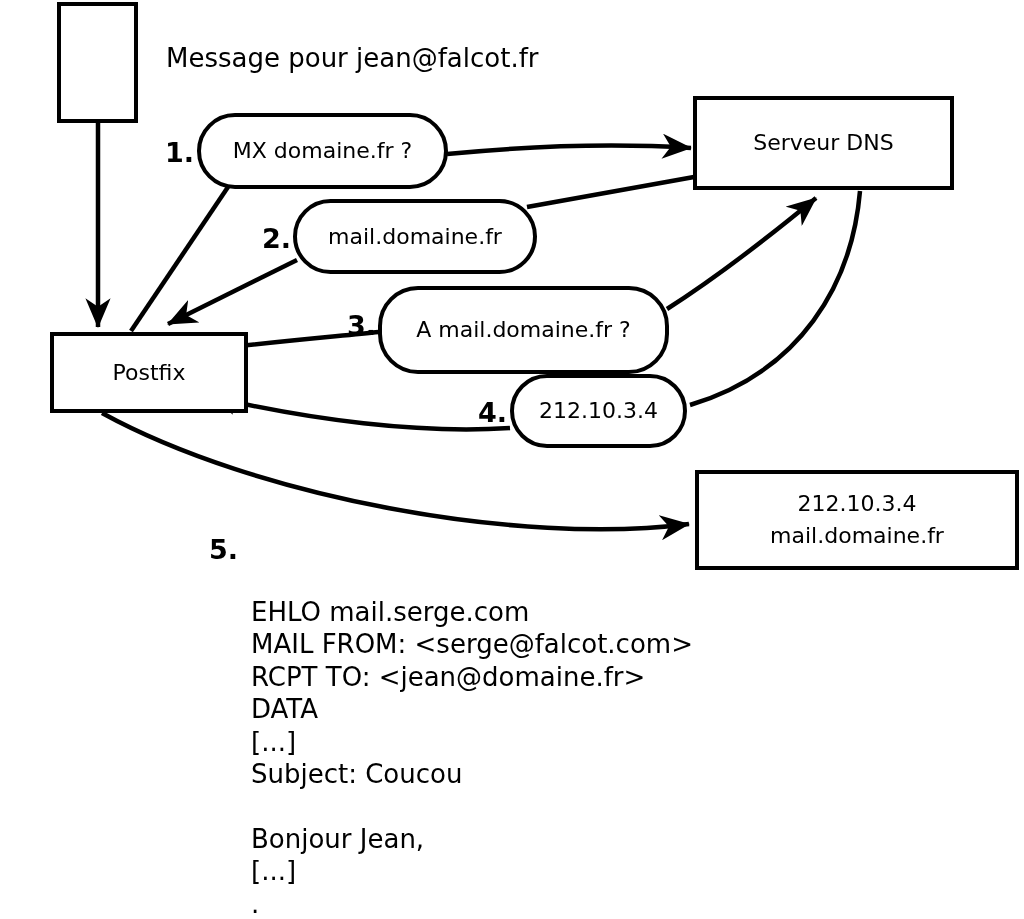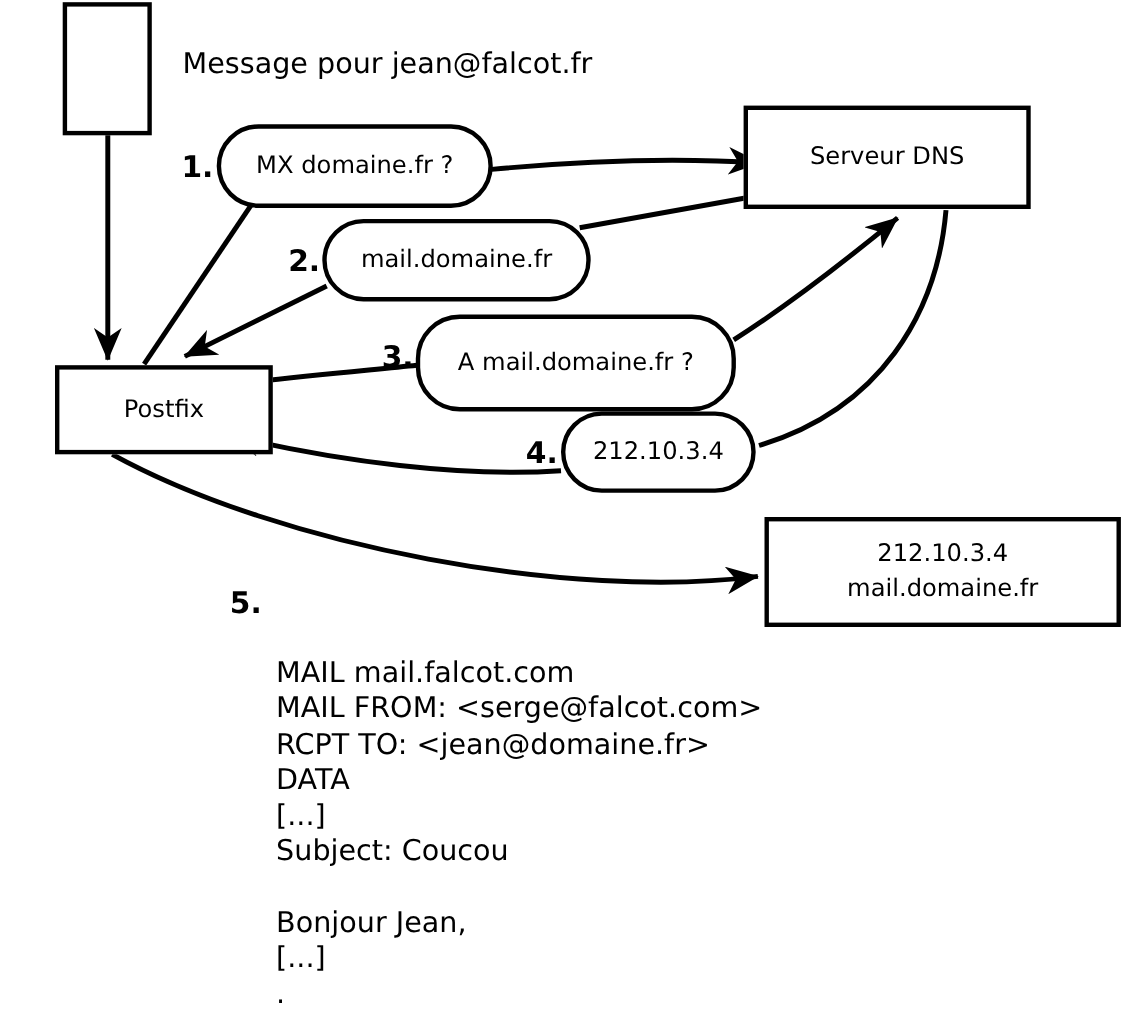--- a/index.html
+++ b/index.html
@@ -52,21 +52,21 @@
       <path d="M102,413 C255,497 520,546 689,524" marker-end="url(#ah)"></path>
     </g>
   </svg>
 
   <div class="node" style="left:57px;top:2px;width:81px;height:121px;"></div>
 
   <div class="node" style="left:2px;top:332px;width:198px;height:81px;margin-left:48px;">
     <span>Postfix</span>
   </div>
 
-  <div class="node" style="left:676px;top:96px;width:261px;height:94px;">
+  <div class="node" style="left:693px;top:96px;width:261px;height:94px;">
     <span>Serveur DNS</span>
   </div>
 
   <div class="node" style="left:695px;top:470px;width:324px;height:100px;">
     <span>212.10.3.4</span>
     <span>mail.domaine.fr</span>
   </div>
 
   <div class="node pill" style="left:197px;top:113px;width:251px;height:76px;">
     <span>MX domaine.fr ?</span>
@@ -83,21 +83,21 @@
 
   <div class="num" style="left:144px;top:152px;">1.</div>
   <div class="num" style="left:241px;top:238px;">2.</div>
   <div class="num" style="left:326px;top:325px;">3.</div>
   <div class="num" style="left:457px;top:412px;">4.</div>
   <div class="num" style="left:188px;top:549px;">5.</div>
 
   <div class="lbl" style="left:166px;top:42px;">Message pour jean@falcot.fr</div>
 
   <div class="smtp">
-    <div class="smtp-line">MAIL mail.falcot.com</div>
+    <div class="smtp-line">EHLO mail.serge.com</div>
     <div class="smtp-line">MAIL FROM: &lt;serge@falcot.com&gt;</div>
     <div class="smtp-line">RCPT TO: &lt;jean@domaine.fr&gt;</div>
     <div class="smtp-line">DATA</div>
     <div class="smtp-line">[...]</div>
     <div class="smtp-line">Subject: Coucou</div>
     <div class="smtp-line"></div>
     <div class="smtp-line">Bonjour Jean,</div>
     <div class="smtp-line">[...]</div>
     <div class="smtp-line">.</div>
   </div>

